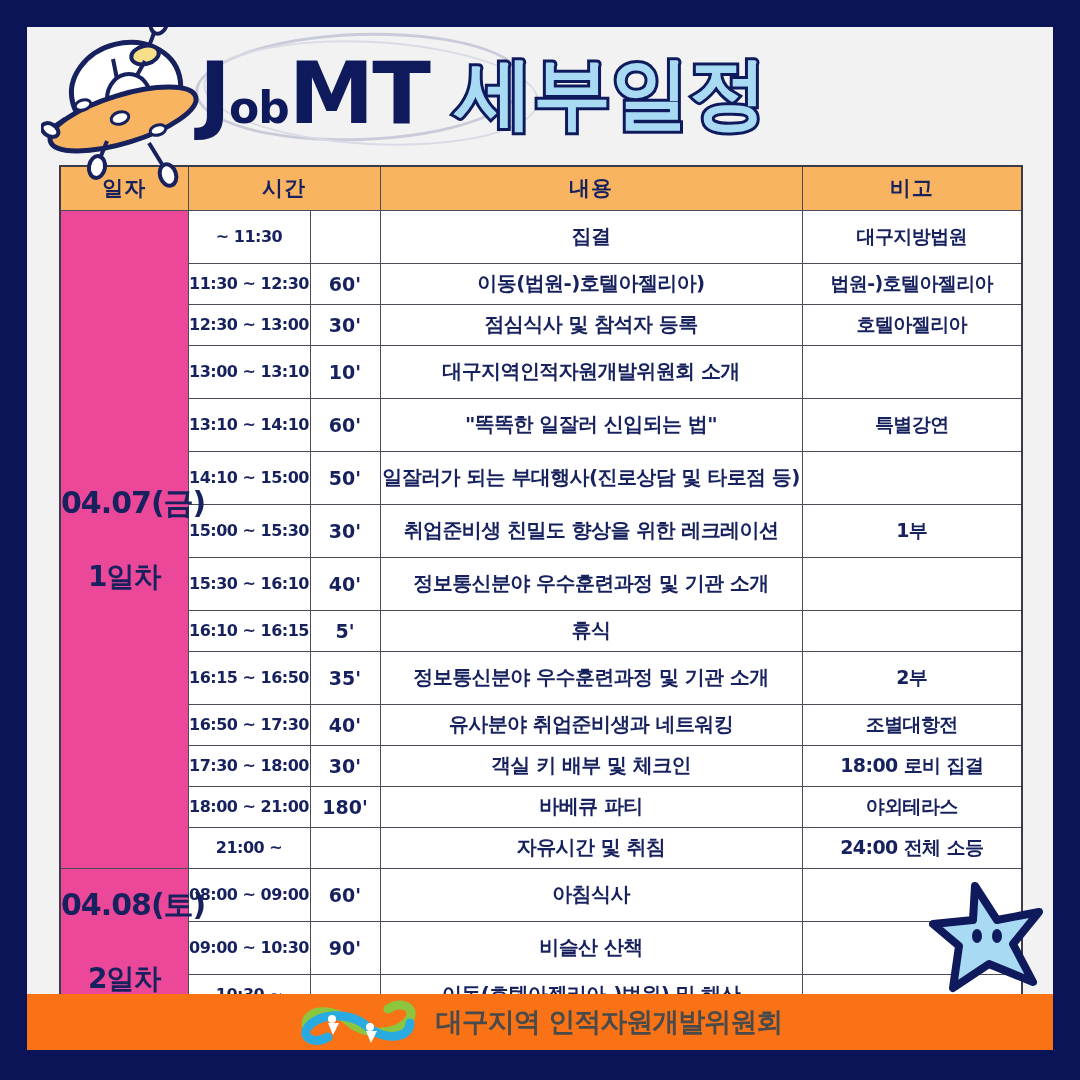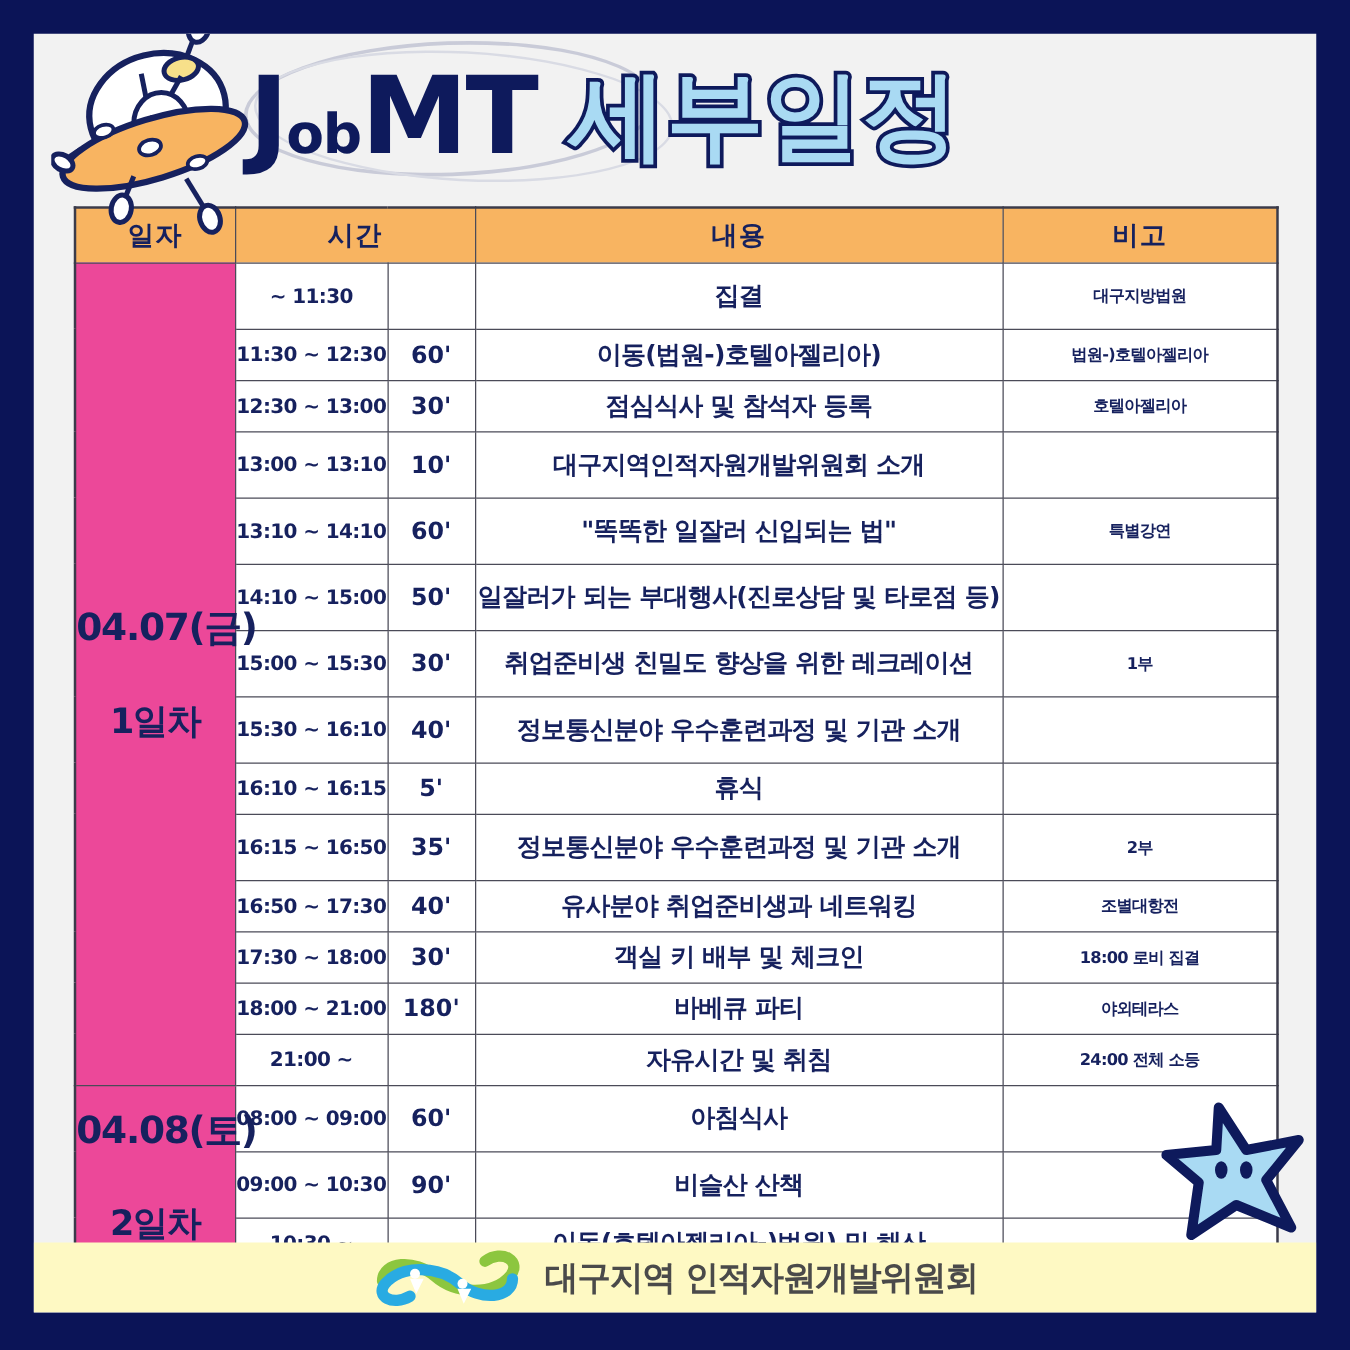--- a/index.html
+++ b/index.html
@@ -178,39 +178,39 @@
     letter-spacing: -0.5px;
   }
   td.dur-cell {
     font-size: 19px;
   }
   td.content-cell {
     font-size: 20px;
     letter-spacing: -0.6px;
   }
   td.note-cell {
-    font-size: 13px;
+    font-size: 19px;
     letter-spacing: -0.6px;
   }
 
   tbody tr { height: 41px; }
   tbody tr.tall { height: 53px; }
 
   
   .footer {
     position: absolute;
     left: 0;
     bottom: 0;
     width: 100%;
     height: 56px;
     display: flex;
     align-items: center;
     justify-content: center;
     gap: 14px;
-    background: #fef9c3;
+    background: #f97316;
   }
   .footer-text {
     font-family: "DejaVu Sans", "Liberation Sans", sans-serif;
     font-weight: bold;
     font-size: 27px;
     color: #4a4a4a;
     letter-spacing: -1px;
   }
 </style>
 </head>

